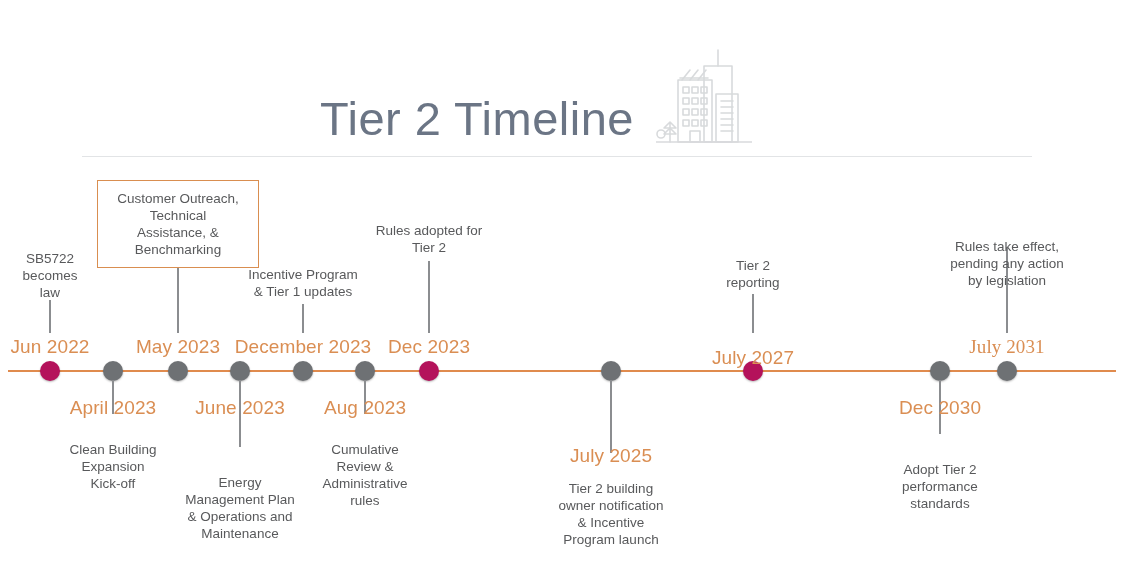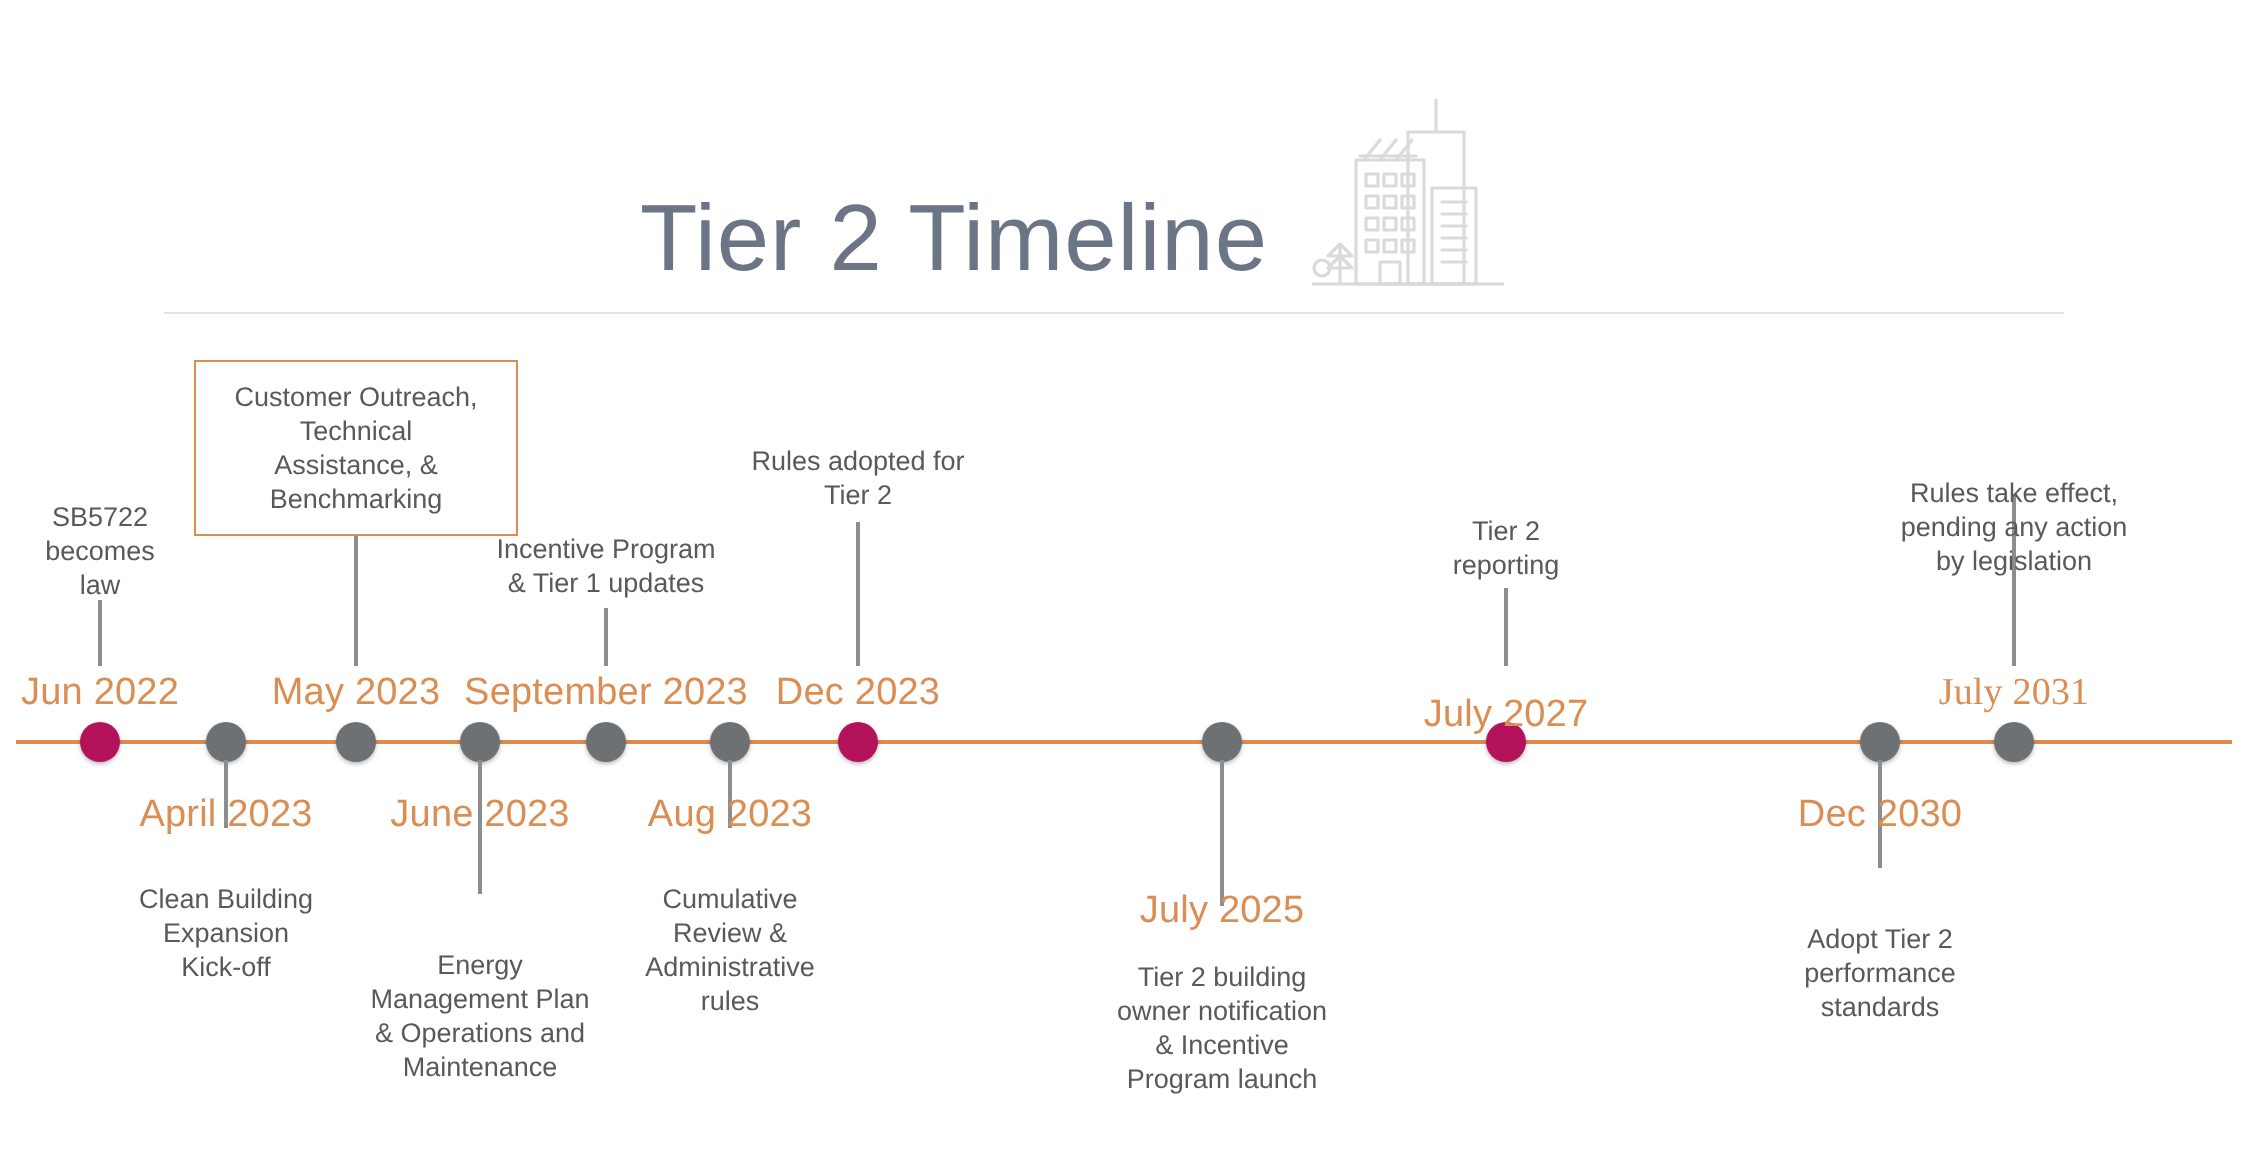--- a/index.html
+++ b/index.html
@@ -210,21 +210,21 @@
         <div class="stem" style="top: 380px; height: 67px;"></div>
         <div class="date" style="top: 397px;">June 2023</div>
         <div class="desc" style="top: 474px; width: 160px;">Energy
 Management Plan
 &amp; Operations  and
 Maintenance</div>
       </div>
       <div class="milestone" style="left: 303px;">
         <div class="dot gray"></div>
         <div class="stem" style="top: 304px; height: 29px;"></div>
-        <div class="date" style="top: 336px;">September 2023</div>
+        <div class="date" style="top: 336px;">December 2023</div>
         <div class="desc" style="top: 266px; width: 150px;">Incentive Program
 &amp; Tier 1 updates</div>
       </div>
       <div class="milestone" style="left: 365px;">
         <div class="dot gray"></div>
         <div class="stem" style="top: 380px; height: 34px;"></div>
         <div class="date" style="top: 397px;">Aug 2023</div>
         <div class="desc" style="top: 441px; width: 130px;">Cumulative
 Review &amp;
 Administrative

